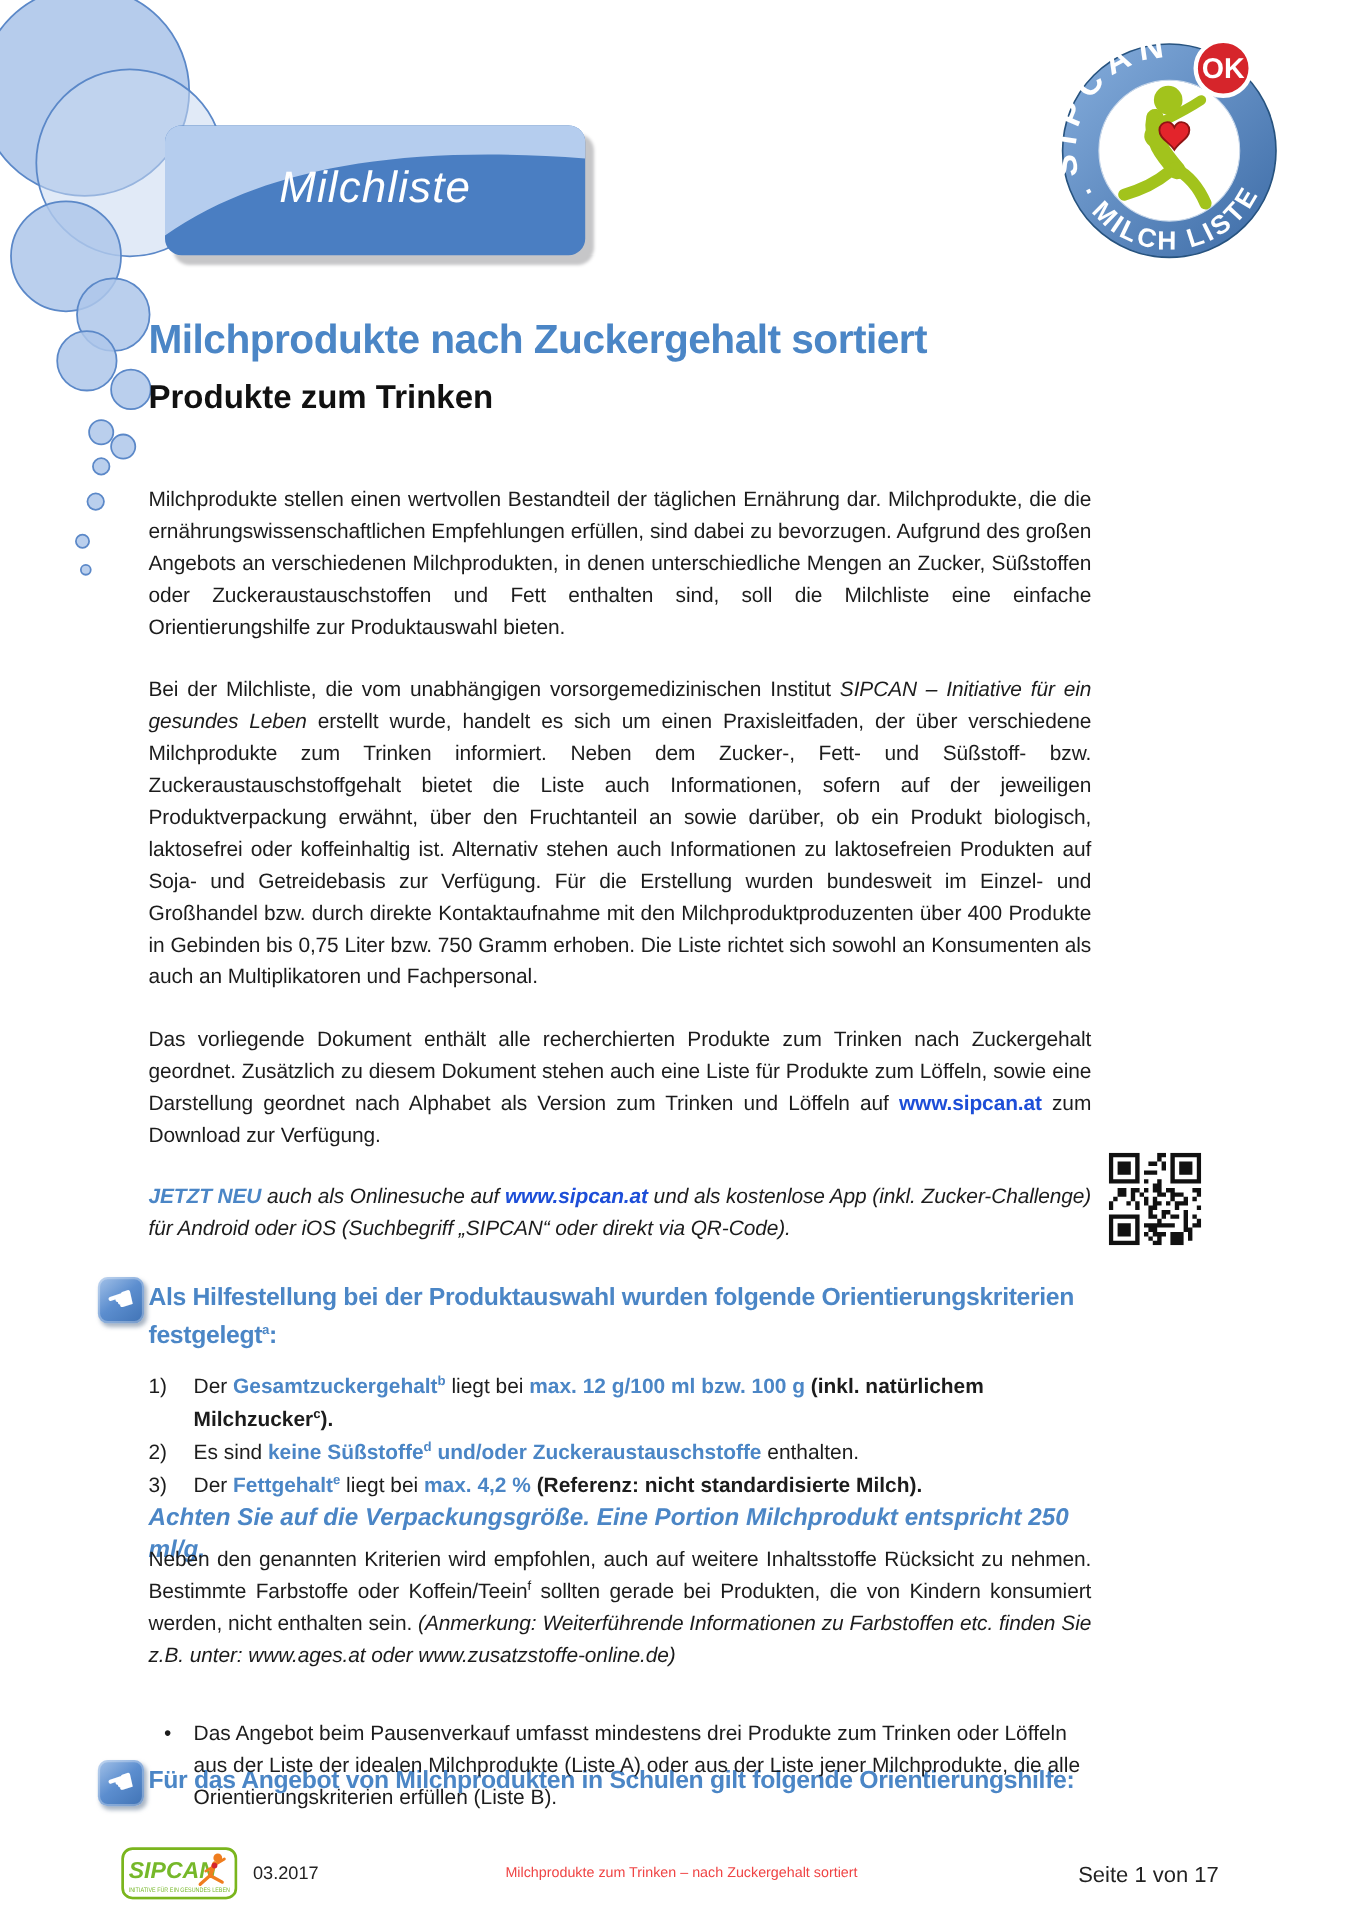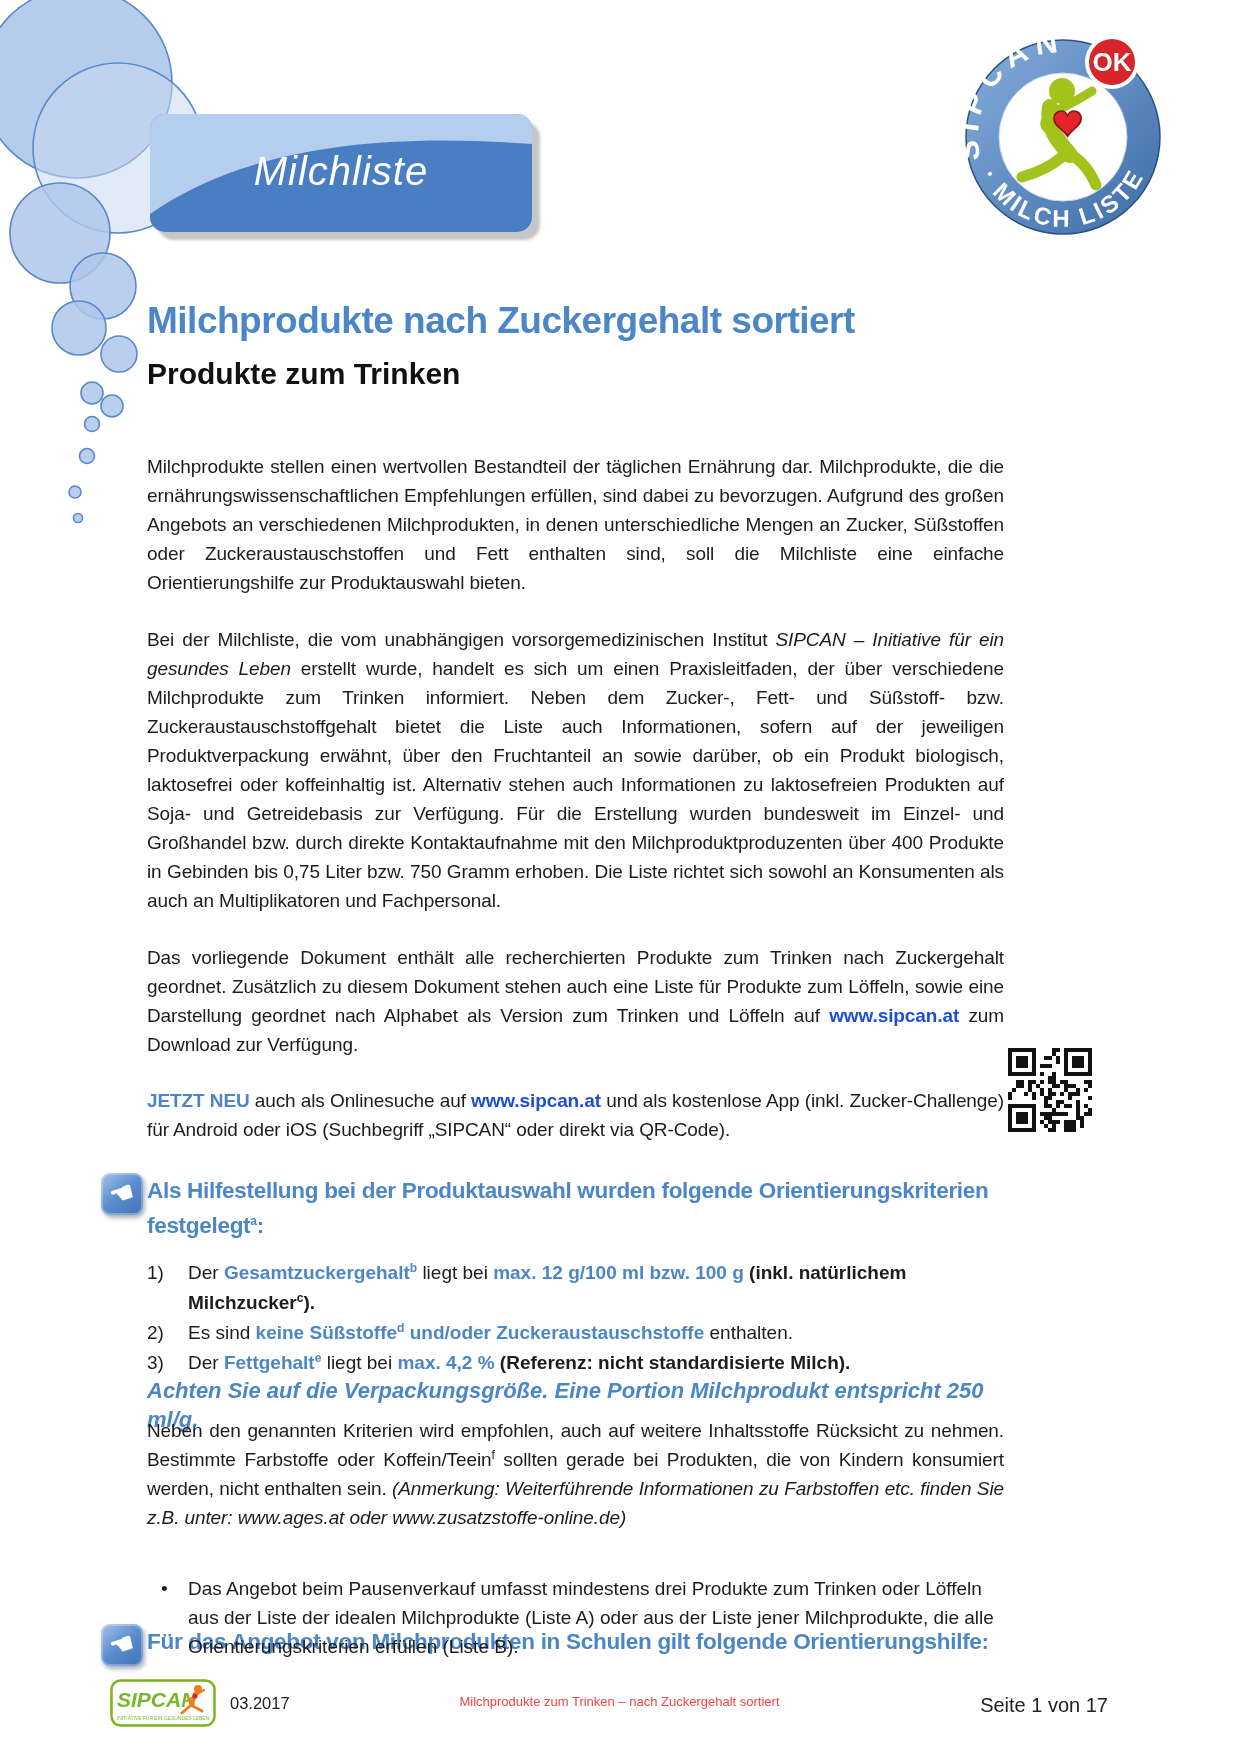--- a/index.html
+++ b/index.html
@@ -18,29 +18,29 @@
   .logo-text{position:absolute;left:0;top:0;width:100%;height:100%;
              display:flex;align-items:center;justify-content:center;
              font-style:italic;font-size:40px;color:#ffffff;letter-spacing:1px;
              padding-bottom:4px;box-sizing:border-box;}
 
   
   .badge{position:absolute;left:960px;top:30px;}
 
   
   .content{position:absolute;left:131px;top:0;width:857px;}
-  .content > *{position:absolute;left:0;width:857px;margin:16px;}
+  .content > *{position:absolute;left:0;width:857px;margin:4px;}
   .h1{top:283px;font-size:37px;line-height:44px;font-weight:bold;color:#4b86c6;
       letter-spacing:-0.5px;text-align:left;}
   .h2{top:342px;font-size:30px;line-height:32px;font-weight:bold;color:#111;text-align:left;}
   .body-par{font-size:19px;line-height:29px;text-align:justify;letter-spacing:-0.1px;}
   .p1{top:436px;}
   .p2{top:609px;}
   .p3{top:927px;}
-  .jetzt{top:1070px;}
+  .jetzt{top:1070px;font-style:italic;}
   .sec1{top:1157px;}
   .list{top:1242px;}
   .note{top:1360px;font-size:22px;line-height:29px;font-weight:bold;font-style:italic;
         color:#4b86c6;text-align:left;}
   .p5{top:1400px;}
   .sec2{top:1522px;}
   .bullets{top:1558px;}
 
   .blue{color:#4b86c6;}
   .b{font-weight:bold;}

